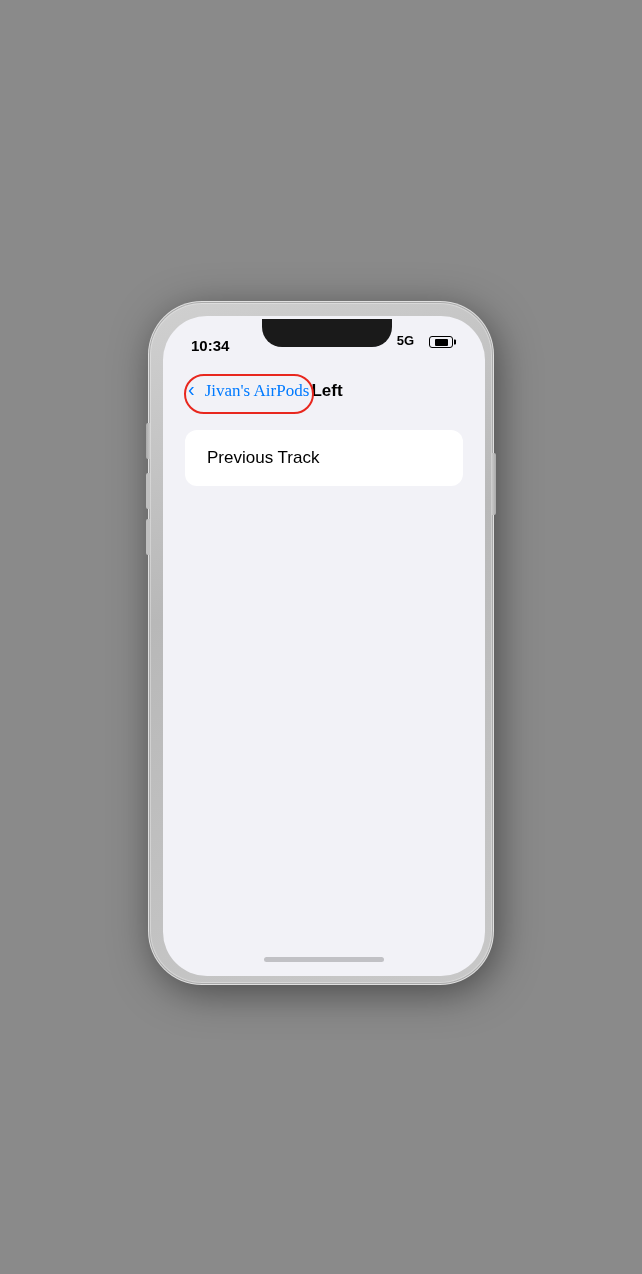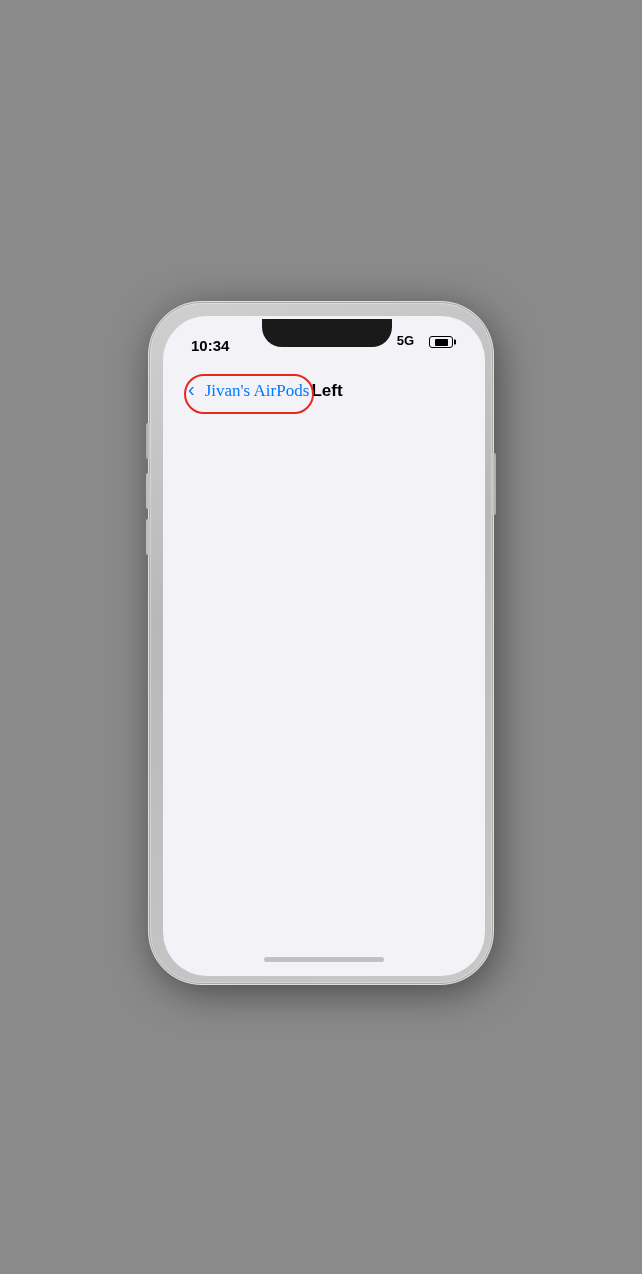--- a/index.html
+++ b/index.html
@@ -302,20 +302,23 @@
       </div>
       <span class="nav-title">Left</span>
     </div>
 
     <div class="content">
       <div class="settings-group">
 
 
 
 
+        <div class="settings-row">
+          <span class="row-label">Previous Track</span>
+        </div>
 
 
       </div>
     </div>
 
     <div class="home-indicator">
       <div class="home-bar"></div>
     </div>
 
   </div>

